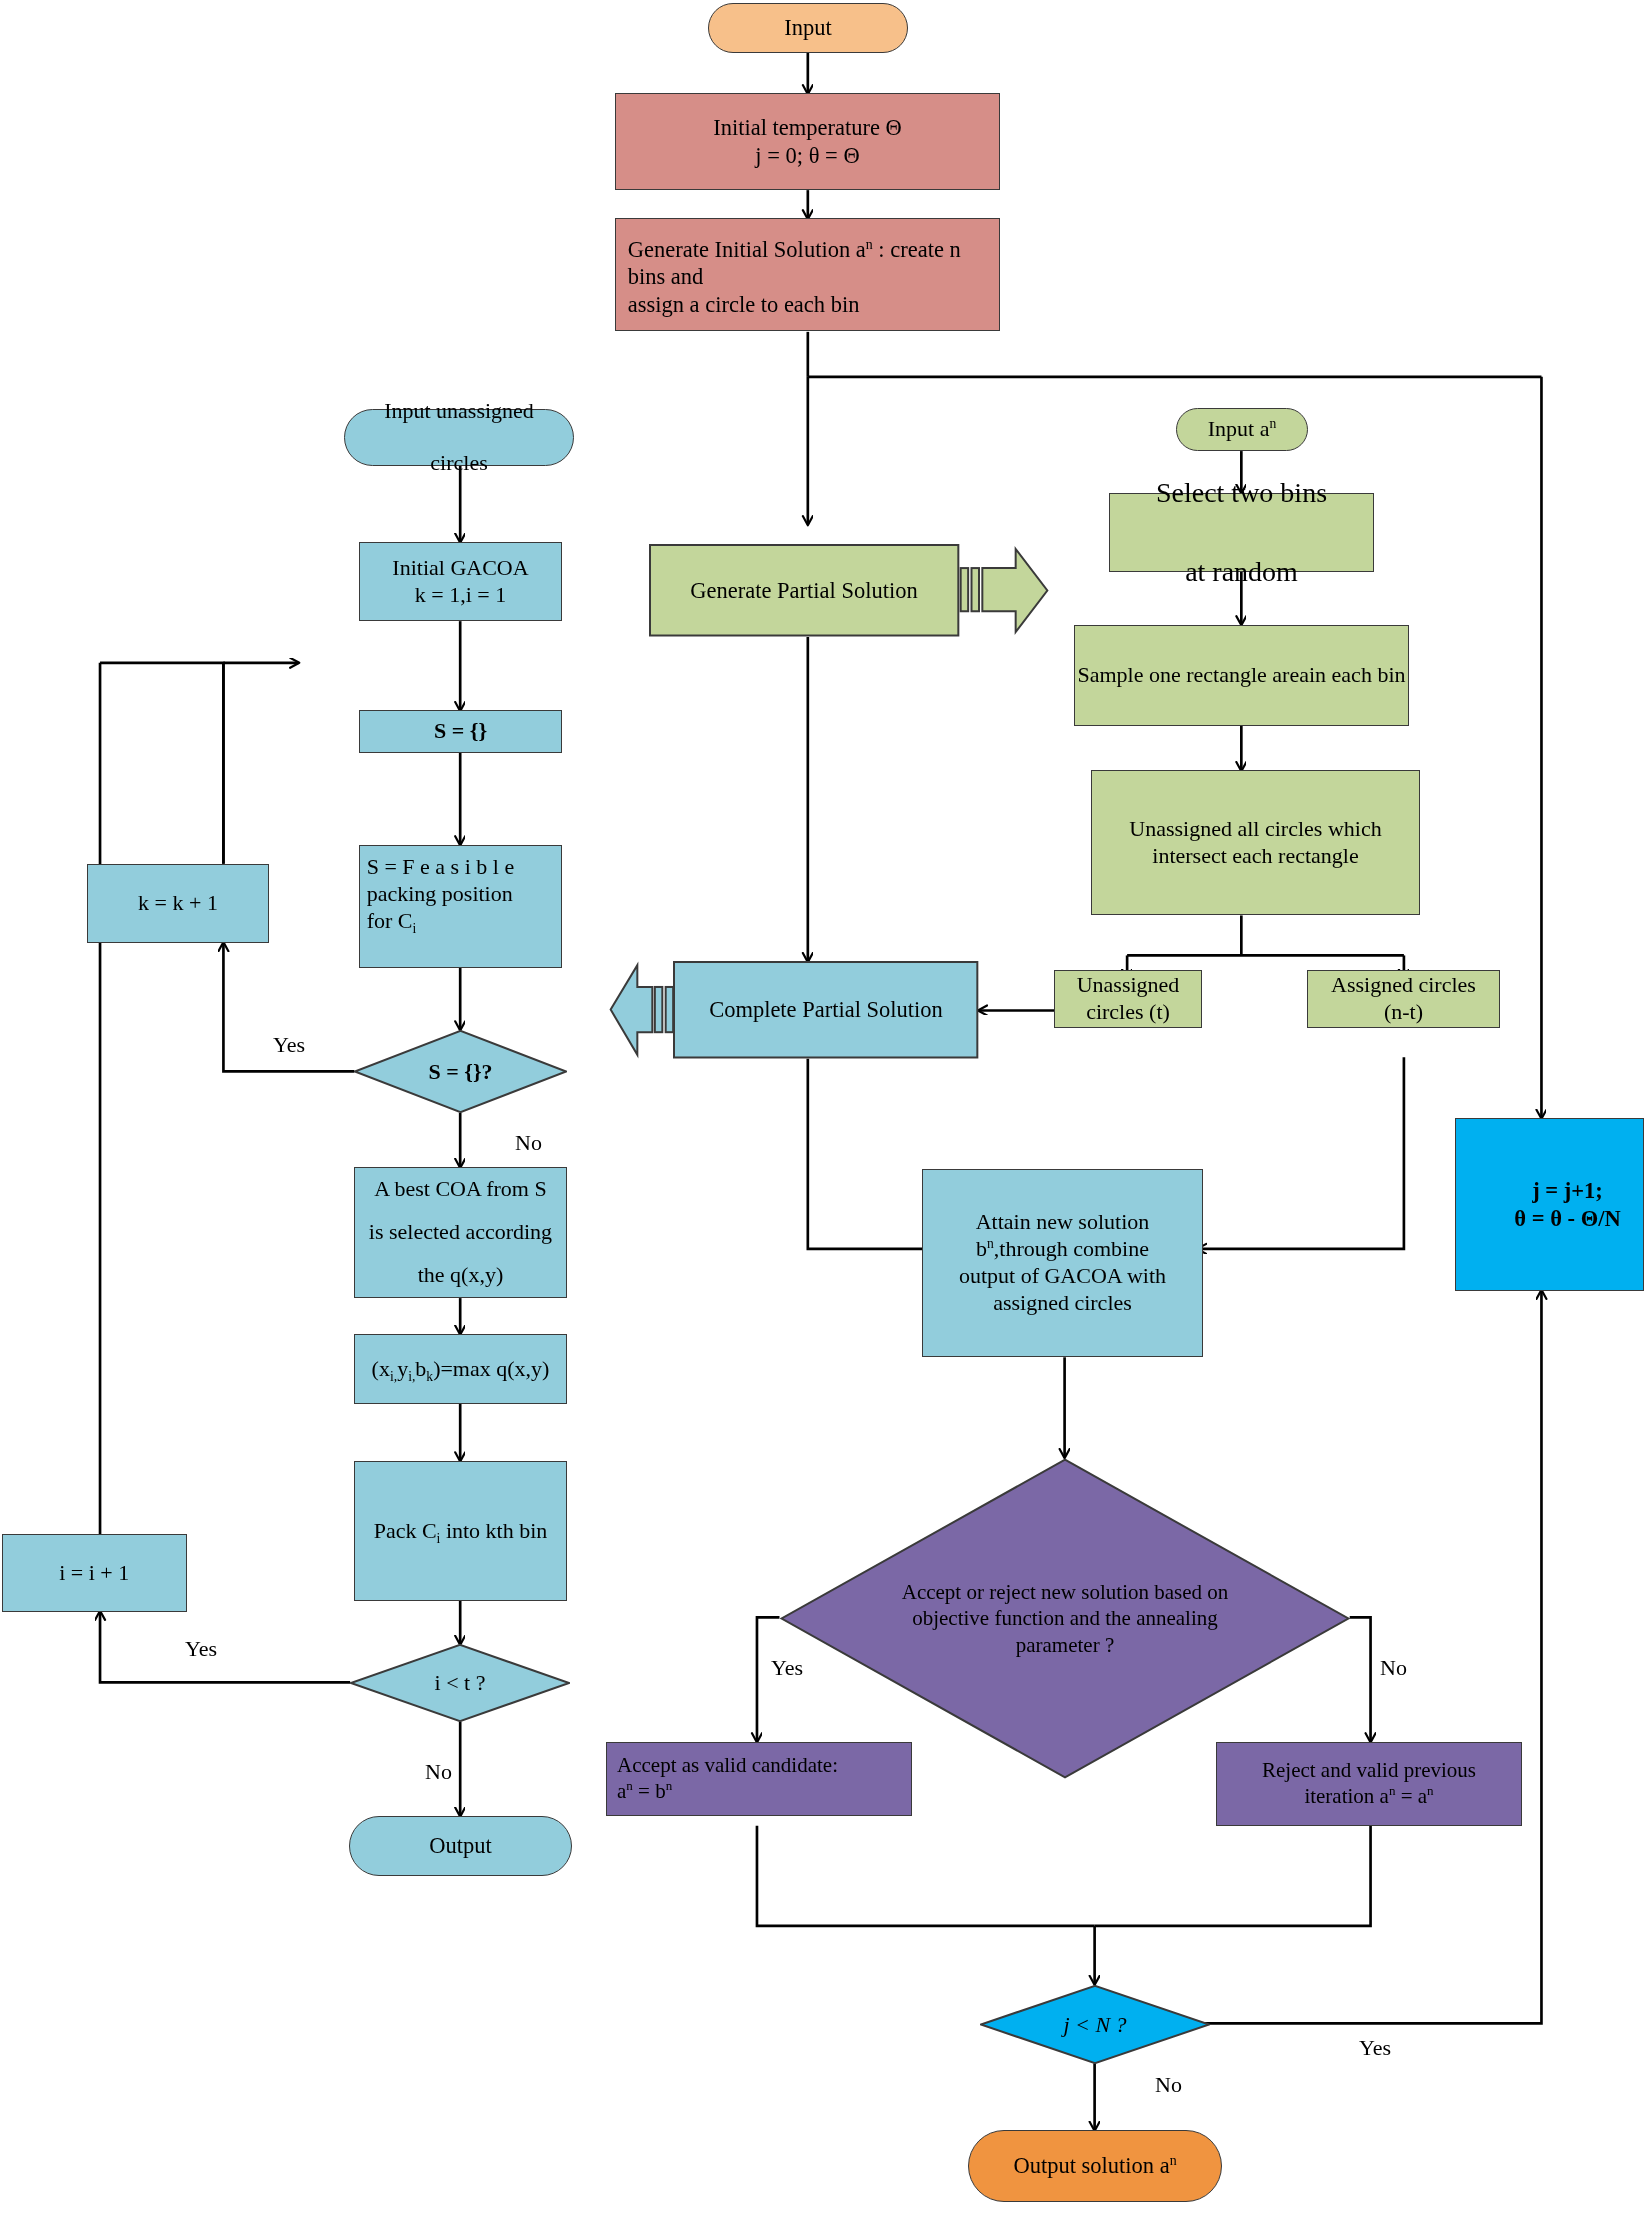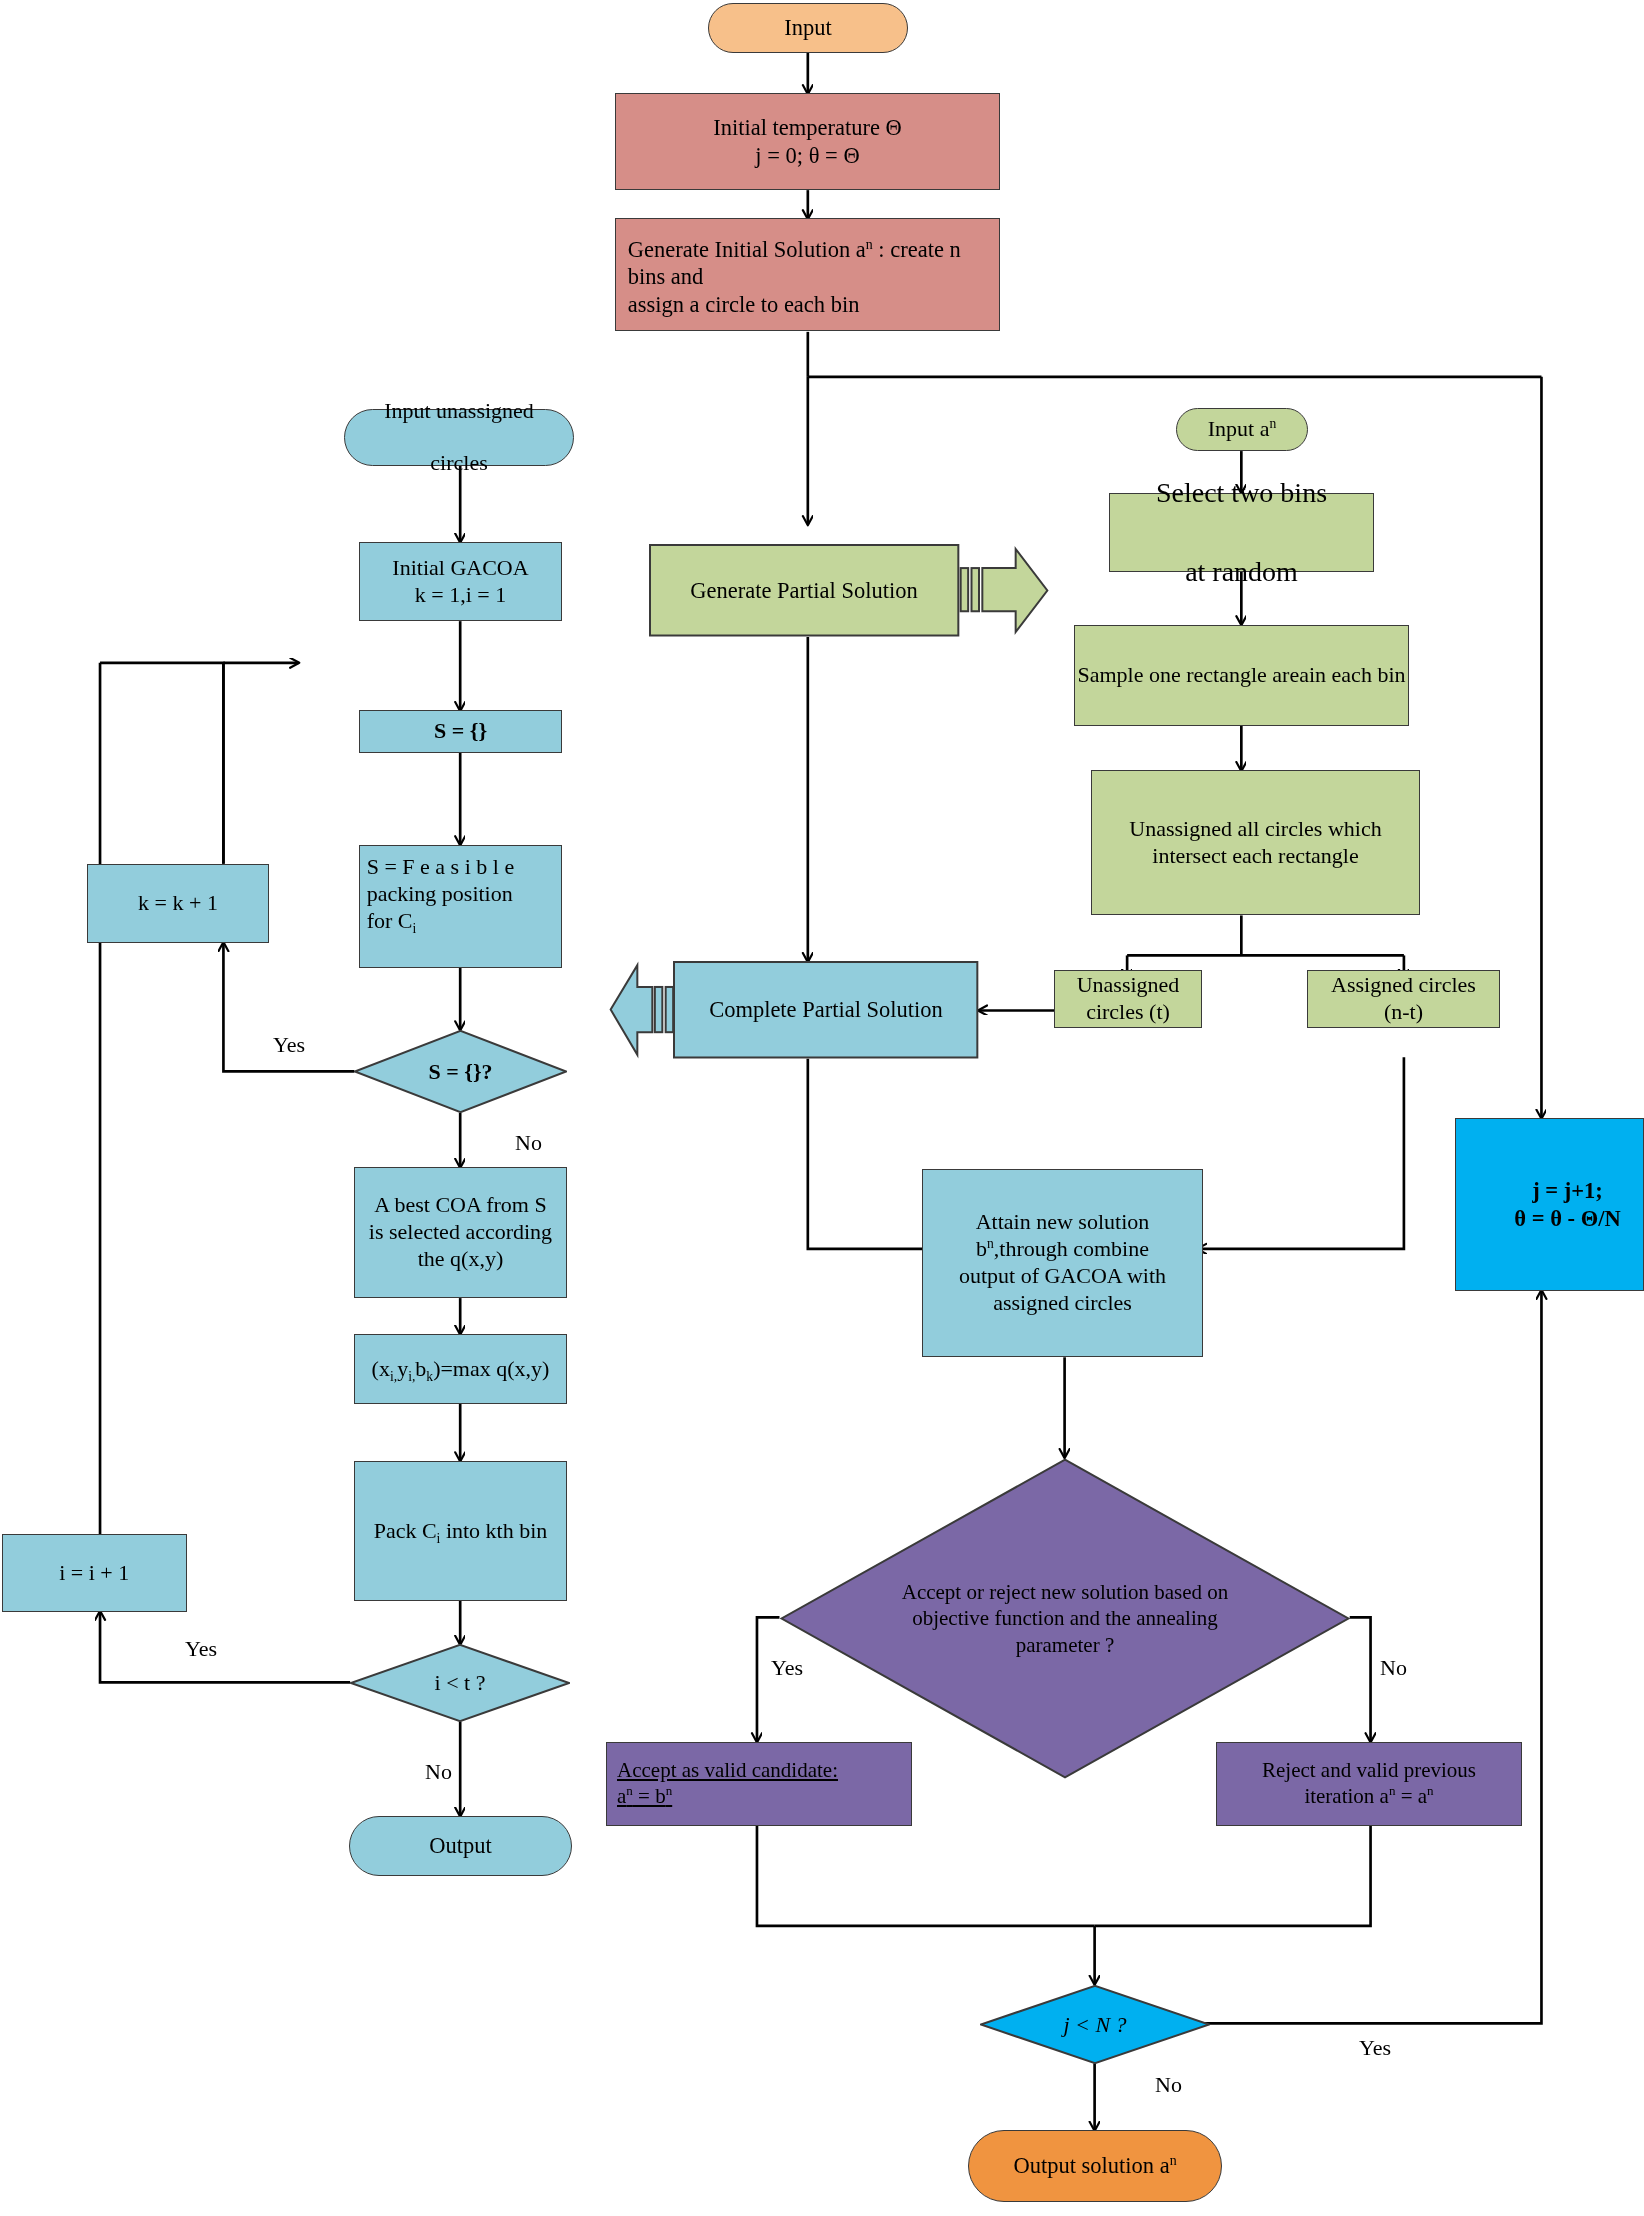--- a/index.html
+++ b/index.html
@@ -149,21 +149,21 @@
     <span>k = k + 1</span>
   </div>
 
   <div class="diamond" style="left:354px;top:1030px;width:213px;height:83px;font-size:22px;">
     <svg class="dshape" viewBox="0 0 256 100" preserveAspectRatio="none">
       <polygon points="128,1 255,50 128,99 1,50" fill="#92CDDC" stroke="#3a3a3a" stroke-width="2.4"></polygon>
     </svg>
     <span class="dtext bold">S = {}?</span>
   </div>
 
-  <div class="node rect" style="left:354px;top:1167px;width:213px;height:131px;background:#92CDDC;font-size:22px;flex-direction:column;">
+  <div class="node rect" style="left:354px;top:1167px;width:213px;height:131px;background:#92CDDC;font-size:22px;flex-direction:column;gap:16px;">
     <div>A best COA from S</div>
     <div>is selected according</div>
     <div>the q(x,y)</div>
   </div>
 
   <div class="node rect" style="left:354px;top:1334px;width:213px;height:70px;background:#92CDDC;font-size:22px;">
     <span><span>(x</span><sub>i,</sub><span>y</span><sub>i,</sub><span>b</span><sub>k</sub><span>)=max q(x,y)</span></span>
   </div>
 
   <div class="node rect" style="left:354px;top:1461px;width:213px;height:140px;background:#92CDDC;font-size:22px;">
@@ -250,22 +250,22 @@
     <svg class="dshape" viewBox="0 0 684 385" preserveAspectRatio="none">
       <polygon points="342,2 682,192.5 342,383 2,192.5" fill="#7B68A6" stroke="#3a3a3a" stroke-width="2.4"></polygon>
     </svg>
     <span class="dtext">
       <span>Accept or reject new solution based on</span><br>
       <span>objective function and the annealing</span><br>
       <span>parameter ?</span>
     </span>
   </div>
 
-  <div class="node rect" style="left:606px;top:1742px;width:306px;height:84px;background:#7B68A6;font-size:21px;
-              align-items:flex-start;justify-content:center;padding:0 10px;text-align:left;flex-direction:column;text-decoration:underline;">
+  <div class="node rect" style="left:606px;top:1742px;width:306px;height:74px;background:#7B68A6;font-size:21px;
+              align-items:flex-start;justify-content:center;padding:0 10px;text-align:left;flex-direction:column;">
     <div>Accept as valid candidate:</div>
     <div><span>a</span><sup>n</sup><span> = b</span><sup>n</sup></div>
   </div>
 
   <div class="node rect" style="left:1216px;top:1742px;width:306px;height:84px;background:#7B68A6;font-size:21px;flex-direction:column;">
     <div>Reject and valid previous</div>
     <div><span>iteration a</span><sup>n</sup><span> = a</span><sup>n</sup></div>
   </div>
 
   <div class="diamond" style="left:980px;top:1985px;width:230px;height:79px;font-size:22px;font-style:italic;">

